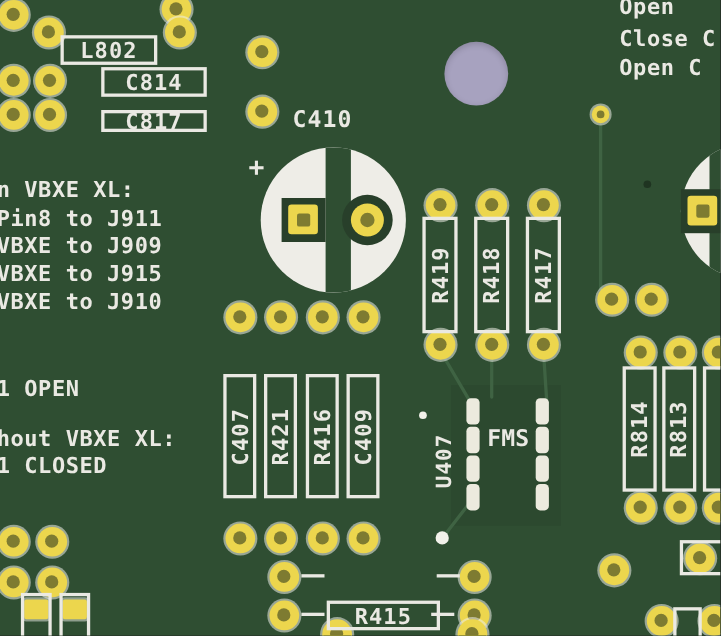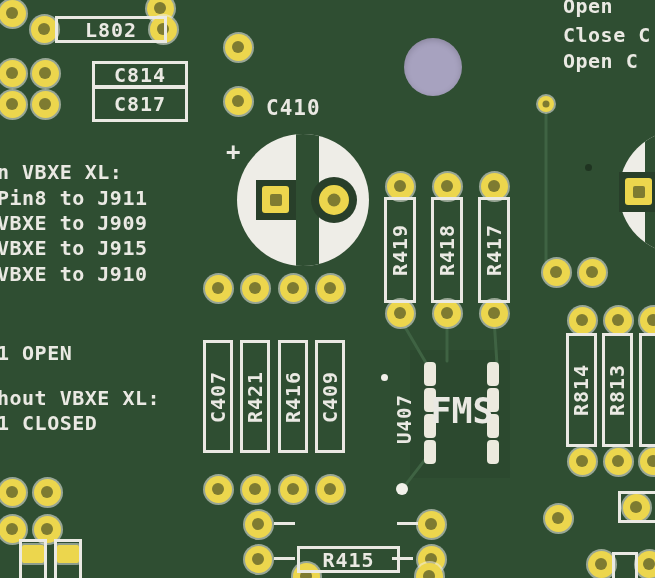--- a/index.html
+++ b/index.html
@@ -184,27 +184,27 @@
       <div class="pad" style="left: 635.5px; top: 550.5px; width: 27px; height: 27px;">
         <div class="hole" style="width: 12px; height: 12px;"></div>
       </div>
       <div class="pad" style="left: 538px; top: 96px; width: 16px; height: 16px;">
         <div class="hole" style="width: 7px; height: 7px;"></div>
       </div>
       <div class="smd" style="left: 22px; top: 545px; width: 22px; height: 18px;"></div>
       <div class="smd" style="left: 57px; top: 545px; width: 22px; height: 18px;"></div>
     </div>
 
-  <div class="dbox h" style="left:55px;top:16px;width:112px;height:27px">
+  <div class="dbox h" style="left:55px;top:32px;width:88px;height:27px">
     <span>L802</span>
     </div>
   <div class="dbox h" style="left:92px;top:61px;width:96px;height:27px">
     <span>C814</span>
     </div>
-  <div class="dbox h" style="left:92px;top:86px;width:96px;height:36px">
+  <div class="dbox h" style="left:92px;top:100px;width:96px;height:20px">
     <span>C817</span>
     </div>
   <div class="dbox h" style="left:297px;top:546px;width:103px;height:27px">
     <span>R415</span>
     </div>
 
   <div class="tick" style="left:274px;top:522px;width:21px"></div>
   <div class="tick" style="left:397px;top:522px;width:21px"></div>
   <div class="tick" style="left:274px;top:557px;width:21px"></div>
   <div class="tick" style="left:392px;top:557px;width:21px"></div>
@@ -274,21 +274,21 @@
   <div id="ic-pads">
       <div class="bar" style="left: 424px; top: 362px;"></div>
       <div class="bar" style="left: 424px; top: 388px;"></div>
       <div class="bar" style="left: 424px; top: 414px;"></div>
       <div class="bar" style="left: 424px; top: 440px;"></div>
       <div class="bar" style="left: 487px; top: 362px;"></div>
       <div class="bar" style="left: 487px; top: 388px;"></div>
       <div class="bar" style="left: 487px; top: 414px;"></div>
       <div class="bar" style="left: 487px; top: 440px;"></div>
     </div>
-  <div class="silk" style="left:433px;top:390px;width:58px;height:42px;display:flex;align-items:center;justify-content:center;font-size:35px">FMS</div>
+  <div class="silk" style="left:433px;top:377px;width:58px;height:42px;display:flex;align-items:center;justify-content:center;font-size:21px">FMS</div>
   <div style="position:absolute;left:392px;top:387px;width:24px;height:64px;display:flex;align-items:center;justify-content:center;color:var(--c-silk,#eae9e3);font-weight:bold;font-size:19px">
     <span class="vtext">U407</span>
   </div>
 
   <div class="silk note" style="left:-3px;top:160px">n VBXE XL:</div>
   <div class="silk note" style="left:-3px;top:186px">Pin8 to J911</div>
   <div class="silk note" style="left:-3px;top:211px">VBXE to J909</div>
   <div class="silk note" style="left:-3px;top:236px">VBXE to J915</div>
   <div class="silk note" style="left:-3px;top:262px">VBXE to J910</div>
   <div class="silk note" style="left:-3px;top:341px">1 OPEN</div>

